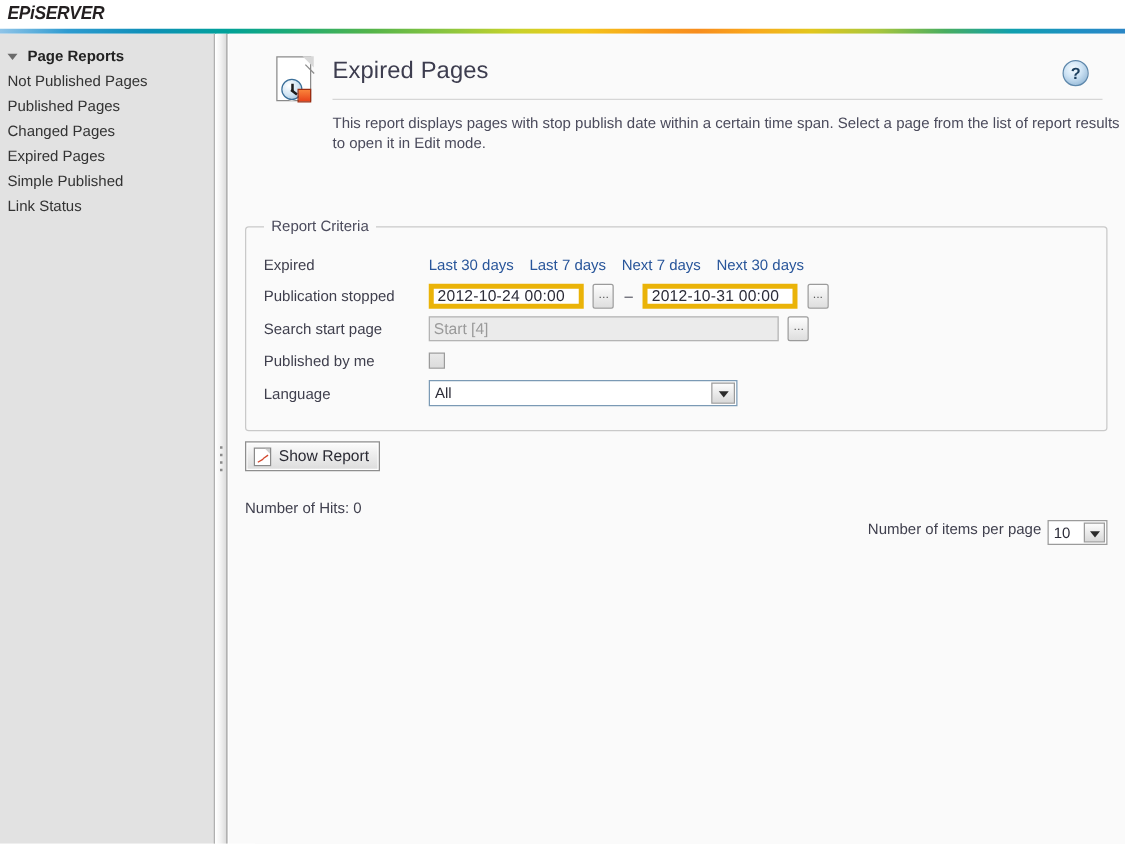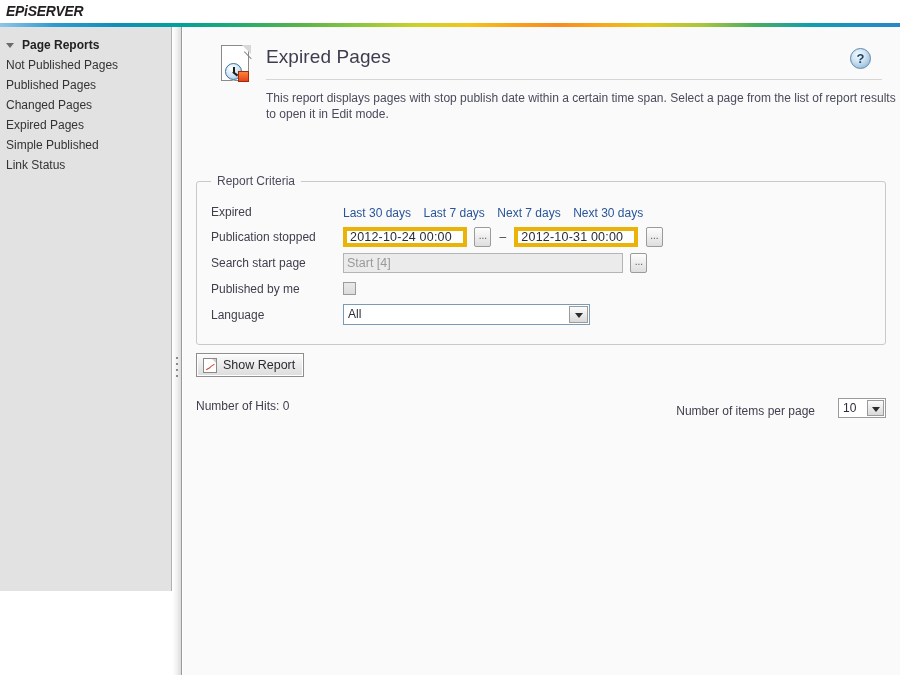--- a/index.html
+++ b/index.html
@@ -56,21 +56,21 @@
       #a8c63d 78%,
       #48ad5f 84%,
       #0f9fae 90%,
       #1f8ec4 96%,
       #2b86c5 100%);
   }
 
   
   .sidebar {
     position: absolute; left: 0; top: 27px;
-    width: 172px; height: 564px;
+    width: 172px; height: 648px;
     background: #e2e2e2;
     border-right: 1px solid #b0b0b0;
     overflow: hidden;
   }
   .nav-group {
     padding-top: 9px;
   }
   .nav-head {
     position: relative;
     padding: 0 0 0 22px;
@@ -378,22 +378,22 @@
     border-top: 4px solid #cfcfcf;
   }
 
   
   .hits {
     position: absolute; left: 13px; top: 372px;
     font-size: 12px;
     color: #3f3f4d;
   }
   .perpage {
-    position: absolute; right: 14px; top: 371px;
-    display: flex; align-items: flex-end; gap: 18px;
+    position: absolute; right: 14px; top: 389px;
+    display: flex; align-items: flex-start;
   }
   .perpage .lbl {
     font-size: 12px;
     color: #3f3f4d;
     margin-right: 5px;
   }
   .perpage .selwrap2 {
     position: relative;
     width: 48px; height: 20px;
     border: 1px solid #9b9b9b;

